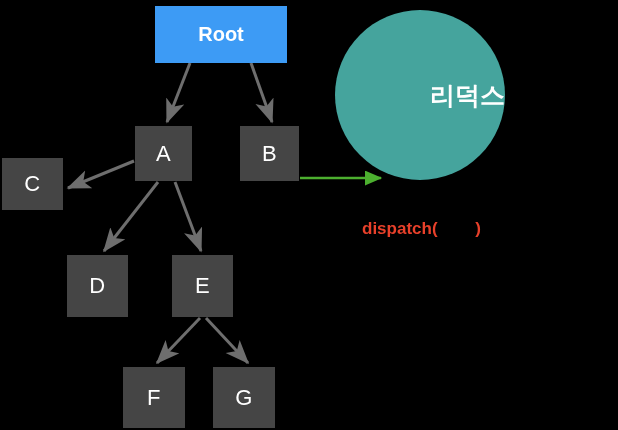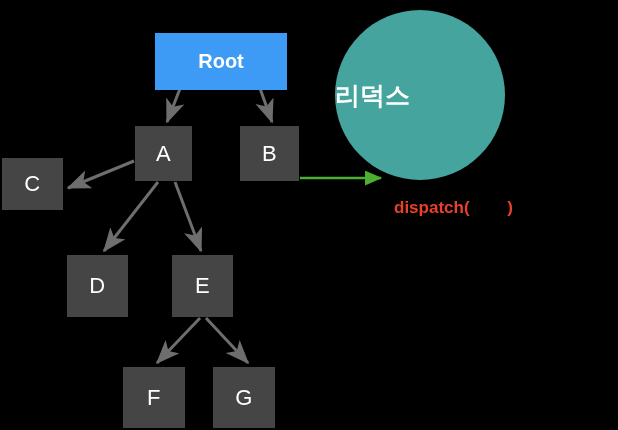--- a/index.html
+++ b/index.html
@@ -34,29 +34,28 @@
   .node-tree {
     background: #454545;
     font-size: 22px;
     font-weight: normal;
     letter-spacing: 0.5px;
   }
   .node-root {
     background: #3D9BF5;
     font-size: 20px;
     font-weight: bold;
-    margin-top: 27px;
   }
   .store-circle {
     position: absolute;
     border-radius: 50%;
     background: #45A49D;
     display: flex;
     flex-direction: column;
-    align-items: flex-start;
+    align-items: flex-end;
     justify-content: center;
     color: #ffffff;
     font-size: 25px;
     font-weight: bold;
     line-height: 1.32;
     text-align: center;
   }
   .store-line {
     display: block;
   }
@@ -129,15 +128,15 @@
   </div>
 
   <div class="node node-tree" style="left:213px; top:367px; width:62px; height:61px;">
     <span>G</span>
   </div>
 
   <div class="store-circle" style="left:335px; top:10px; width:170px; height:170px;">
     <span class="store-line">리덕스</span>
   </div>
 
-  <div class="dispatch-label" style="left:362px; top:198px;margin-left:32px;">dispatch(        )</div>
+  <div class="dispatch-label" style="left:362px; top:219px;">dispatch(        )</div>
 
 </div>
 
 </body></html>

